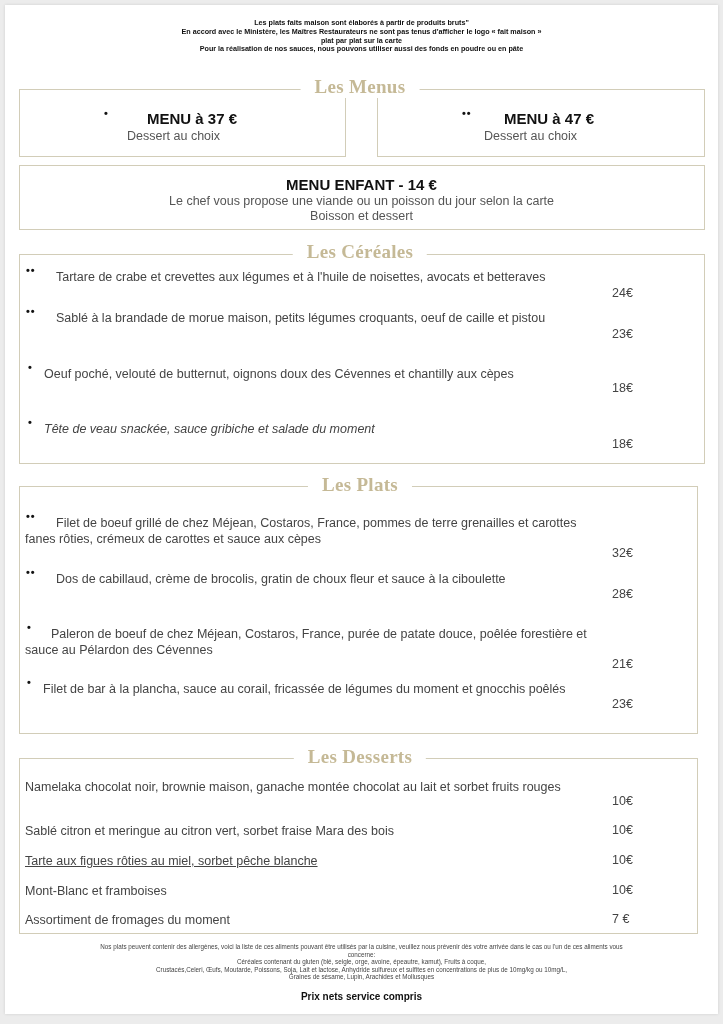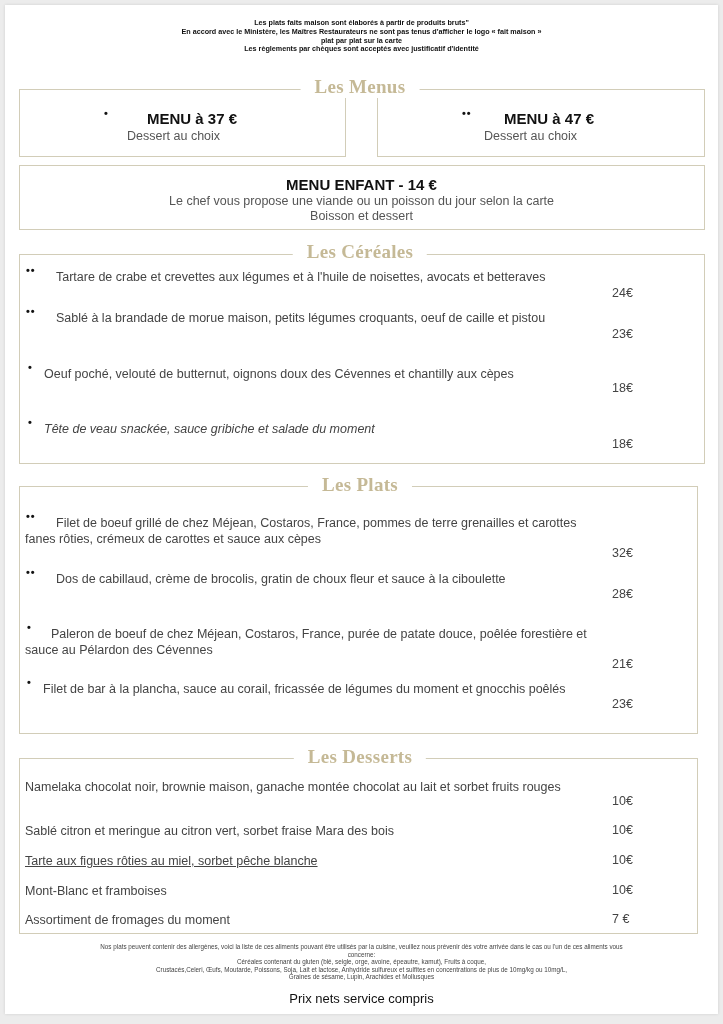--- a/index.html
+++ b/index.html
@@ -59,33 +59,33 @@
       position: absolute; font-size: 12.5px; color: #444; text-align: left;
       width: 40px; white-space: nowrap;
     }
     .allergens {
       position: absolute; left: 0; top: 943px; width: 723px; text-align: center;
       font-size: 6.3px; line-height: 7.6px; color: #444;
     }
     .allergens div { white-space: nowrap; }
     .footer {
       position: absolute; left: 0; top: 991px; width: 723px; text-align: center;
-      font-size: 13px; font-weight: normal; color: #111;
+      font-size: 10px; font-weight: bold; color: #111;
     }
   </style>
 </head>
 <body>
 
 <div class="sheet"></div>
 
 <div class="header-notes">
   <div>Les plats faits maison sont élaborés à partir de produits bruts"</div>
   <div>En accord avec le Ministère, les Maîtres Restaurateurs ne sont pas tenus d'afficher le logo « fait maison »</div>
   <div>plat par plat sur la carte</div>
-  <div>Les règlements par chèques sont acceptés avec justificatif d'identité</div>
+  <div>Pour la réalisation de nos sauces, nous pouvons utiliser aussi des fonds en poudre ou en pâte</div>
 </div>
 
 <div class="box" style="left:19px; top:89px; width:327px; height:68px;"></div>
 <div class="box" style="left:377px; top:89px; width:328px; height:68px;"></div>
 <div class="section-title" style="left:360px; top:76px;">Les Menus</div>
 
 <span class="bullet" style="left:104px; top:107px;">•</span>
 <span class="menu-title" style="left:147px; top:110px;">MENU à 37 €</span>
 <span class="menu-sub" style="left:127px; top:129px;">Dessert au choix</span>
 

